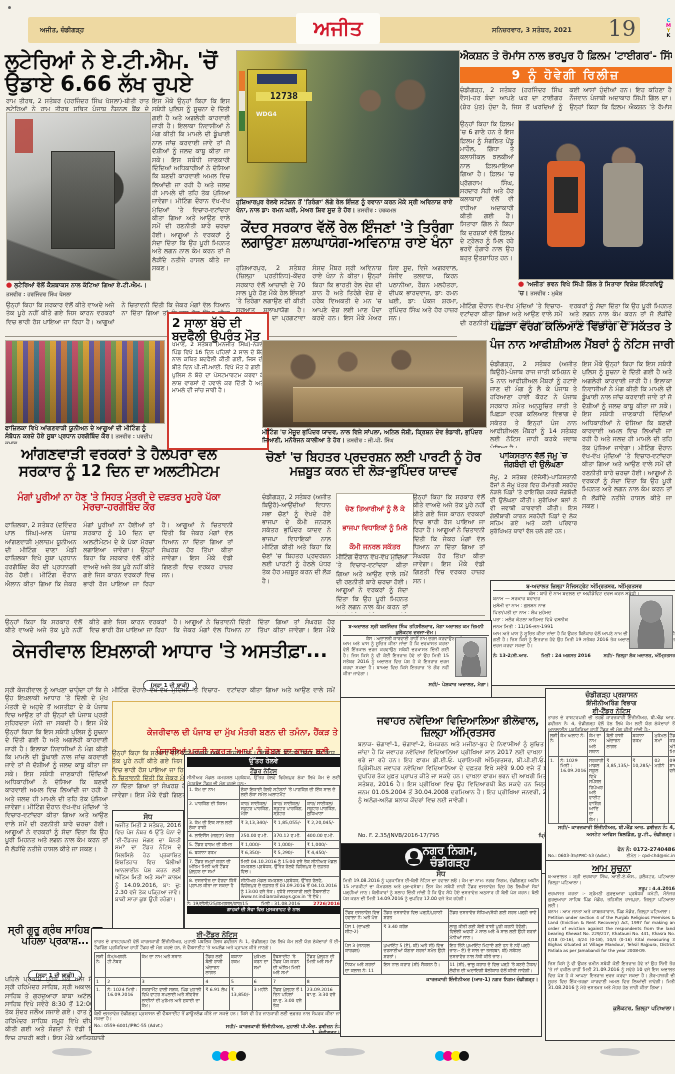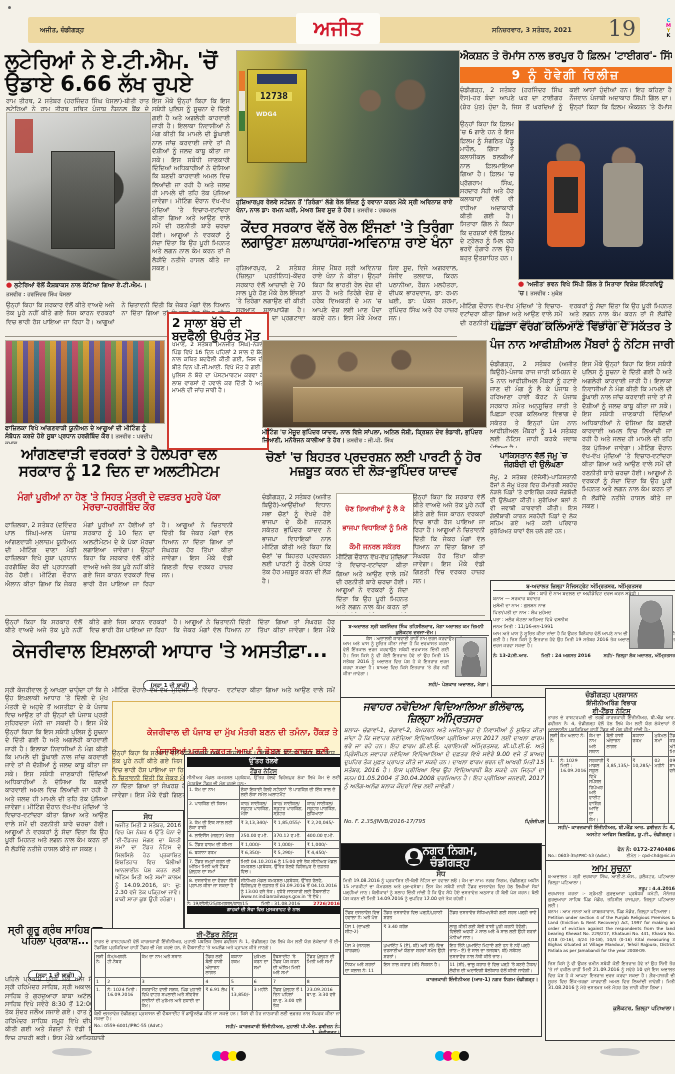--- a/index.html
+++ b/index.html
@@ -79,21 +79,21 @@
   <div class="abs b c2" style="left:6px;top:301px;width:224px;height:32px;">
     <span>ਉਨ੍ਹਾਂ ਕਿਹਾ ਕਿ ਸਰਕਾਰ ਵੱਲੋਂ ਕੀਤੇ ਵਾਅਦੇ ਅਜੇ ਤੱਕ ਪੂਰੇ ਨਹੀਂ ਕੀਤੇ ਗਏ ਜਿਸ ਕਾਰਨ ਵਰਕਰਾਂ ਵਿਚ ਭਾਰੀ ਰੋਸ ਪਾਇਆ ਜਾ ਰਿਹਾ ਹੈ। ਆਗੂਆਂ ਨੇ ਚਿਤਾਵਨੀ ਦਿੱਤੀ ਕਿ ਜੇਕਰ ਮੰਗਾਂ ਵੱਲ ਧਿਆਨ ਨਾ ਦਿੱਤਾ ਗਿਆ ਤਾਂ ਸੰਘਰਸ਼ ਹੋਰ ਤਿੱਖਾ ਕੀਤਾ ਜਾਵੇਗਾ। ਇਸ ਮੌਕੇ ਵੱਡੀ ਗਿਣਤੀ ਵਿਚ ਵਰਕਰ ਹਾਜ਼ਰ ਸਨ।</span>
   </div>
 
   <div class="abs photo" style="left:236px;top:50px;width:222px;height:146px;background:
       radial-gradient(circle at 78% 30%, #6f5d4b 0 7%, transparent 8%),
       radial-gradient(circle at 60% 34%, #7a6450 0 6%, transparent 7%),
       linear-gradient(100deg,#c9bd59 0%,#b3a84a 16%,#7e8b57 30%,#5a6a50 55%,#41504a 82%,#35423d 100%);">
     <div class="abs" style="left:10px;top:18px;width:58px;height:92px;background:linear-gradient(180deg,#d7c23a,#b79d2b);border:1px solid #6a5c18;">
       <div style="margin:4px auto 0;width:40px;height:10px;background:#2e3c63;"></div>
-      <div class="hphoto-label" style="left:8px;top:22px;font-size:8px;color:#222;background:#e8d95d;padding:0 4px;">12738</div>
+      <div class="hphoto-label" style="left:8px;top:22px;font-size:8px;color:#222;background:#e8d95d;padding:0 14px;">12738</div>
       <div class="hphoto-label" style="left:8px;top:40px;font-size:6px;color:#f4f4f4;">WDG4</div>
     </div>
     <div class="abs" style="left:2px;top:20px;width:6px;height:60px;background:linear-gradient(180deg,#e87b2c 0 33%,#e9e6da 33% 66%,#3f7d3a 66%);"></div>
   </div>
   <div class="abs cap" style="left:236px;top:198px;width:222px;height:20px;">
     <span>ਹੁਸ਼ਿਆਰਪੁਰ ਰੇਲਵੇ ਸਟੇਸ਼ਨ ਤੋਂ 'ਤਿਰੰਗਾ' ਲੱਗੇ ਰੇਲ ਇੰਜਣ ਨੂੰ ਰਵਾਨਾ ਕਰਨ ਮੌਕੇ ਸ੍ਰੀ ਅਵਿਨਾਸ਼ ਰਾਏ ਖੰਨਾ, ਨਾਲ ਡਾ: ਰਮਨ ਘਈ, ਮੇਅਰ ਸ਼ਿਵ ਸੂਦ ਤੇ ਹੋਰ।</span>
     <span class="cred">ਤਸਵੀਰ : ਹਰਕਮਲ</span>
   </div>
   <div class="abs hl" style="left:236px;top:220px;width:222px;height:42px;font-size:14px;text-align:center;">ਕੇਂਦਰ ਸਰਕਾਰ ਵੱਲੋਂ ਰੇਲ ਇੰਜਣਾਂ 'ਤੇ ਤਿਰੰਗਾ ਲਗਾਉਣਾ ਸ਼ਲਾਘਾਯੋਗ-ਅਵਿਨਾਸ਼ ਰਾਏ ਖੰਨਾ</div>
   <div class="abs b c3" style="left:236px;top:264px;width:222px;height:69px;">
@@ -345,21 +345,21 @@
   </div>
 
   <div class="abs nbox" style="left:340px;top:620px;width:146px;height:74px;padding:2px;">
     <div style="font-size:4.9px;font-weight:bold;text-align:center;border-bottom:0.5px solid #555;">ਬ-ਅਦਾਲਤ ਸ੍ਰੀ ਬਲਜਿੰਦਰ ਸਿੰਘ ਤਹਿਸੀਲਦਾਰ, ਮੋਗਾ ਅਦਾਲਤ ਕਮ ਜ਼ਿਮਨੀ ਕੁਲੈਕਟਰ ਦਰਜਾ-ਦੋਮ।</div>
     <div style="font-size:4.5px;text-align:center;">ਕੇਸ : ਅਦਾਲਤੀ ਕਾਰਵਾਈ ਰਾਹੀਂ ਨਾਮ ਦਰਜ ਕਰਵਾਉਣ ਬਾਰੇ।</div>
     <div class="abs portrait" style="right:4px;top:16px;width:30px;height:38px;"></div>
     <div class="tiny" style="width:106px;height:40px;">ਆਮ ਅਤੇ ਖਾਸ ਨੂੰ ਸੂਚਿਤ ਕੀਤਾ ਜਾਂਦਾ ਹੈ ਕਿ ਦਰਖਾਸਤ ਕਰਤਾ ਵੱਲੋਂ ਇੰਤਕਾਲ ਦਰਜ ਕਰਵਾਉਣ ਸਬੰਧੀ ਦਰਖਾਸਤ ਦਿੱਤੀ ਗਈ ਹੈ। ਜਿਸ ਕਿਸੇ ਨੂੰ ਵੀ ਕੋਈ ਇਤਰਾਜ਼ ਹੋਵੇ ਤਾਂ ਉਹ ਮਿਤੀ 15 ਸਤੰਬਰ 2016 ਨੂੰ ਅਦਾਲਤ ਵਿਚ ਪੇਸ਼ ਹੋ ਕੇ ਇਤਰਾਜ਼ ਦਰਜ ਕਰਵਾ ਸਕਦਾ ਹੈ। ਬਾਅਦ ਵਿਚ ਕਿਸੇ ਇਤਰਾਜ਼ 'ਤੇ ਗੌਰ ਨਹੀਂ ਕੀਤਾ ਜਾਵੇਗਾ।</div>
     <div class="sig">ਸਹੀ/- ਪੇਸ਼ਕਾਰ ਅਦਾਲਤ, ਮੋਗਾ।</div>
   </div>
 
-  <div class="abs nbox" style="left:340px;top:697px;width:200px;height:141px;padding:3px;font-style:italic;">
+  <div class="abs nbox" style="left:340px;top:697px;width:200px;height:141px;padding:17px;">
     <div class="hl" style="font-size:10.5px;text-align:center;">ਜਵਾਹਰ ਨਵੋਦਿਆ ਵਿਦਿਆਲਿਆ ਭੀਲੋਵਾਲ,</div>
     <div class="hl" style="font-size:10.5px;text-align:center;">ਜ਼ਿਲ੍ਹਾ ਅੰਮ੍ਰਿਤਸਰ</div>
     <div class="b" style="font-size:6px;height:92px;margin-top:2px;">ਬਲਾਕ- ਚੋਗਾਵਾਂ-1, ਚੋਗਾਵਾਂ-2, ਖੇਮਕਰਨ ਅਤੇ ਮਜੀਠਾ-ਬੂਹ ਦੇ ਨਿਵਾਸੀਆਂ ਨੂੰ ਸੂਚਿਤ ਕੀਤਾ ਜਾਂਦਾ ਹੈ ਕਿ ਜਵਾਹਰ ਨਵੋਦਿਆ ਵਿਦਿਆਲਿਆ ਪ੍ਰੀਖਿਆ ਸਾਲ 2017 ਲਈ ਦਾਖਲਾ ਫਾਰਮ ਭਰੇ ਜਾ ਰਹੇ ਹਨ। ਇਹ ਫਾਰਮ ਡੀ.ਈ.ਓ. ਪ੍ਰਾਇਮਰੀ ਅੰਮ੍ਰਿਤਸਰ, ਬੀ.ਪੀ.ਈ.ਓ. ਅਤੇ ਪ੍ਰਿੰਸੀਪਲ ਜਵਾਹਰ ਨਵੋਦਿਆ ਵਿਦਿਆਲਿਆ ਦੇ ਦਫ਼ਤਰ ਵਿਖੇ ਸਵੇਰੇ 9.00 ਵਜੇ ਤੋਂ ਬਾਅਦ ਦੁਪਹਿਰ ਤੱਕ ਮੁਫ਼ਤ ਪ੍ਰਾਪਤ ਕੀਤੇ ਜਾ ਸਕਦੇ ਹਨ। ਦਾਖਲਾ ਫਾਰਮ ਭਰਨ ਦੀ ਆਖਰੀ ਮਿਤੀ 15 ਸਤੰਬਰ, 2016 ਹੈ। ਇਸ ਪ੍ਰੀਖਿਆ ਵਿਚ ਉਹ ਵਿਦਿਆਰਥੀ ਬੈਠ ਸਕਦੇ ਹਨ ਜਿਨ੍ਹਾਂ ਦਾ ਜਨਮ 01.05.2004 ਤੋਂ 30.04.2008 ਦਰਮਿਆਨ ਹੈ। ਇਹ ਪ੍ਰੀਖਿਆ ਜਨਵਰੀ, 2017 ਨੂੰ ਅਲੱਗ-ਅਲੱਗ ਬਲਾਕ ਕੇਂਦਰਾਂ ਵਿਚ ਲਈ ਜਾਵੇਗੀ।</div>
     <div style="display:flex;justify-content:space-between;">
       <span style="font-size:5.5px;">No. F. 2.35/JNVB/2016-17/795</span>
       <span class="sig">ਪ੍ਰਿੰਸੀਪਲ</span>
     </div>
   </div>
 
   <div class="abs nbox" style="left:340px;top:843px;width:200px;height:192px;padding:0;">

